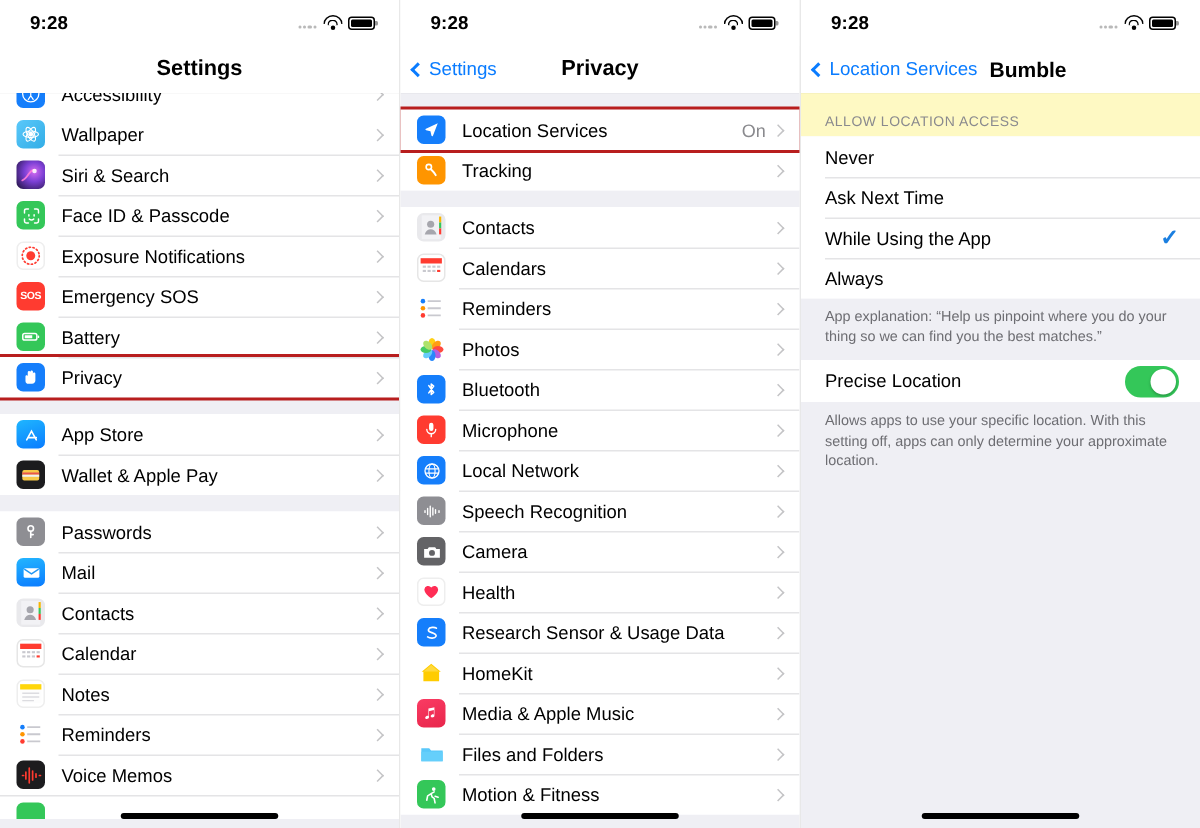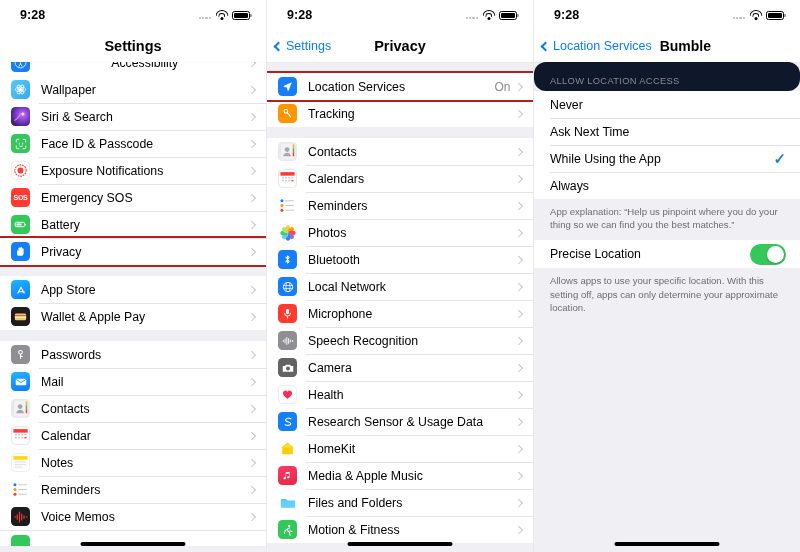--- a/index.html
+++ b/index.html
@@ -89,21 +89,21 @@
     font-size: 10px; color: #fff; overflow: hidden; position: relative;
   }
   .ico svg { display: block; }
 
   
   .hl { outline: 2.5px solid #b81e1e; outline-offset: 0px; z-index: 3; }
 
   
   .sec-head {
     font-size: 9.3px; color: #8a8a8e; letter-spacing: .35px;
-    padding: 14px 0 5px 16px; background: #0f172a; border-radius: 12px;
+    padding: 14px 0 5px 16px; background: #fef9c3;
   }
   .prow {
     height: 27px; display: flex; align-items: center; padding: 0 14px 0 16px;
     background: #fff; position: relative;
   }
   .prow + .prow::before {
     content: ""; position: absolute; left: 16px; right: 0; top: 0; height: 1px; background: #e4e4e6;
   }
   .prow .plabel { font-size: 12.3px; color: #000; flex: 1; }
   .check { color: #1b7fe0; font-size: 15px; font-weight: bold; line-height: 1; }
@@ -117,21 +117,21 @@
   }
   .toggle i { position: absolute; top: 1.6px; right: 1.6px; width: 17.8px; height: 17.8px;
     background: #fff; border-radius: 50%; box-shadow: 0 1px 2px rgba(0,0,0,.25); }
 
   
   .home-ind {
     position: absolute; bottom: 6px; left: 50%; transform: translateX(-50%);
     width: 105px; height: 4.5px; background: #000; border-radius: 3px; z-index: 8;
   }
   .cut-top { height: 14px; overflow: hidden; }
-  .cut-top .row { margin-top: -13px; text-align: center; }
+  .cut-top .row { margin-top: -13px; }
   .cut-bot { height: 16px; overflow: hidden; }
 </style>
 </head>
 <body>
 
 <div class="screens">
 
   <div class="panel">
     <div class="statusbar">
       <div class="clock">9:28</div>
@@ -500,38 +500,38 @@
         <div class="row">
           <div class="ico" style="background:#157efb">
             <svg width="13" height="13" viewBox="0 0 24 24">
                 <path d="M9 7.5L15 16l-3 2.5V5.5L15 8 9 16.5" stroke="#fff" stroke-width="1.9" fill="none" stroke-linejoin="round" stroke-linecap="round"></path>
               </svg>
           </div>
           <div class="label">Bluetooth</div>
           <div class="chev"></div>
         </div>
         <div class="row">
+          <div class="ico" style="background:#ff3b30">
+            <svg width="13" height="13" viewBox="0 0 24 24">
+                <rect x="9.3" y="3.5" width="5.4" height="10" rx="2.7" fill="#fff"></rect>
+                <path d="M6.5 11.5a5.5 5.5 0 0011 0M12 17v3.5" stroke="#fff" stroke-width="1.7" fill="none" stroke-linecap="round"></path>
+              </svg>
+          </div>
+          <div class="label">Microphone</div>
+          <div class="chev"></div>
+        </div>
+        <div class="row">
           <div class="ico" style="background:#157efb">
             <svg width="14" height="14" viewBox="0 0 24 24">
                 <circle cx="12" cy="12" r="8" fill="none" stroke="#fff" stroke-width="1.5"></circle>
                 <ellipse cx="12" cy="12" rx="3.5" ry="8" fill="none" stroke="#fff" stroke-width="1.3"></ellipse>
                 <path d="M4.2 9.5h15.6M4.2 14.5h15.6" stroke="#fff" stroke-width="1.3"></path>
               </svg>
           </div>
           <div class="label">Local Network</div>
-          <div class="chev"></div>
-        </div>
-        <div class="row">
-          <div class="ico" style="background:#ff3b30">
-            <svg width="13" height="13" viewBox="0 0 24 24">
-                <rect x="9.3" y="3.5" width="5.4" height="10" rx="2.7" fill="#fff"></rect>
-                <path d="M6.5 11.5a5.5 5.5 0 0011 0M12 17v3.5" stroke="#fff" stroke-width="1.7" fill="none" stroke-linecap="round"></path>
-              </svg>
-          </div>
-          <div class="label">Microphone</div>
           <div class="chev"></div>
         </div>
         <div class="row">
           <div class="ico" style="background:#8e8e93">
             <svg width="14" height="14" viewBox="0 0 24 24">
                 <g stroke="#fff" stroke-width="1.6" stroke-linecap="round">
                   <path d="M4 11v2M7 8.5v7M10 6v12M13 8v8M16 10v4M20 11v2"></path>
                 </g>
               </svg>
           </div>

